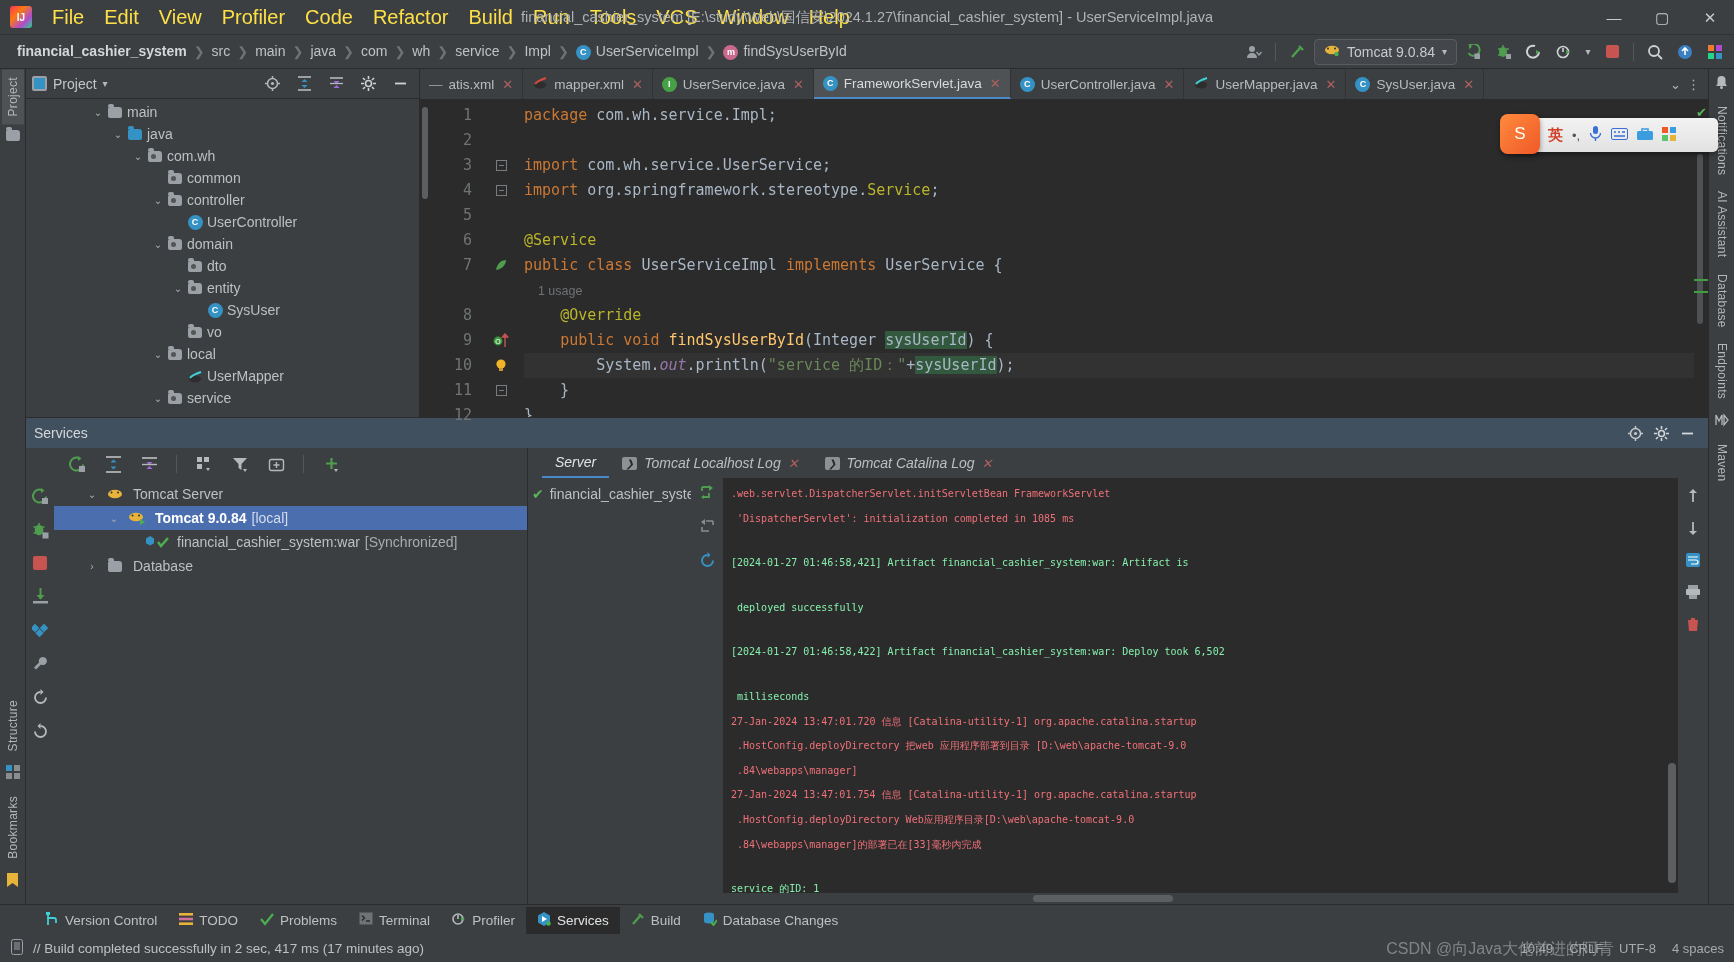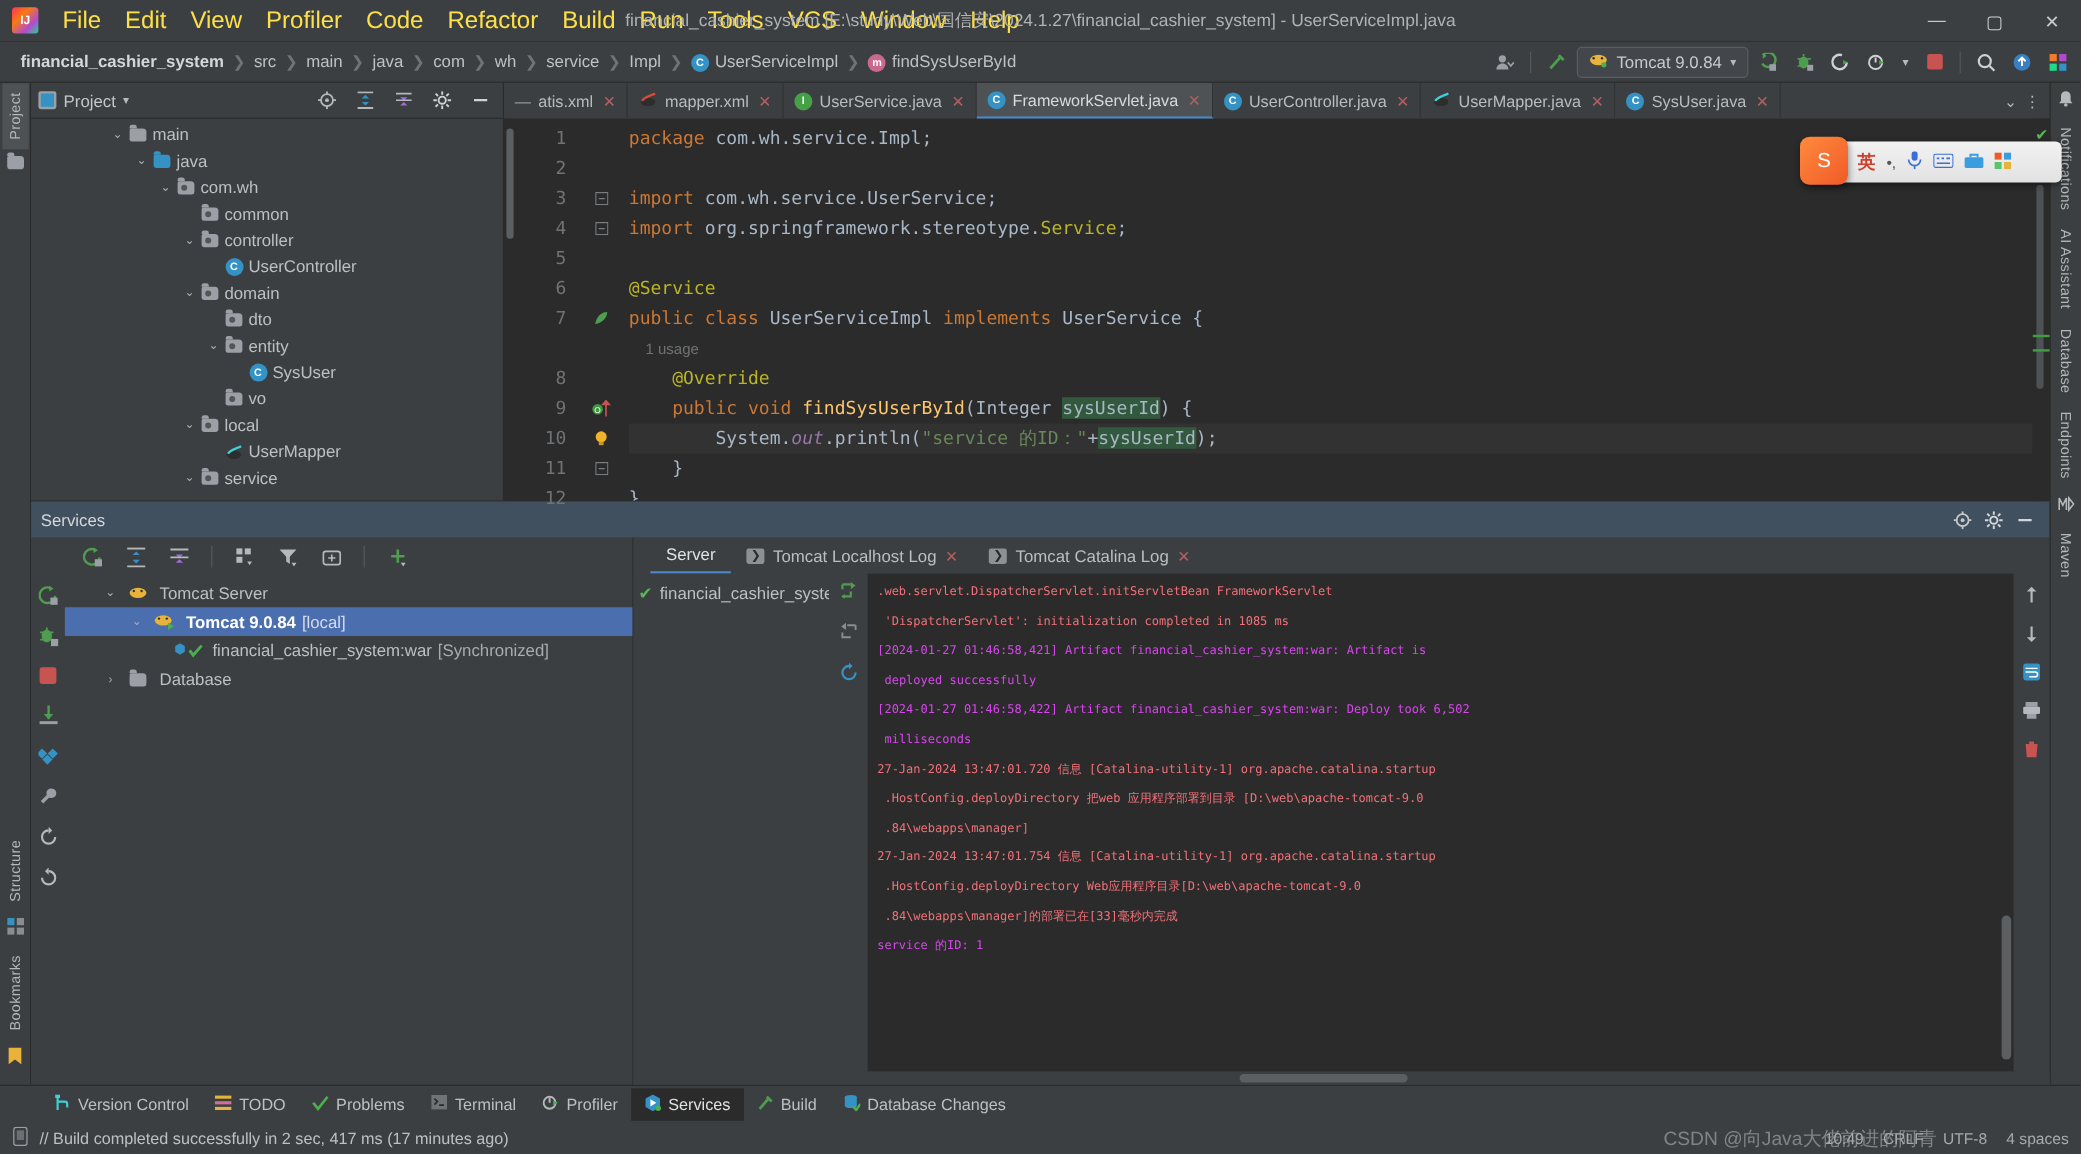--- a/index.html
+++ b/index.html
@@ -170,35 +170,35 @@
   .svc-toolbar { height: 32px; display: flex; align-items: center; gap: 10px; padding: 0 10px; }
   .svc-tree { flex: 1; font-size: 14px; padding-top: 2px; }
   .svc-node { display: flex; align-items: center; height: 24px; padding-left: 8px; white-space: nowrap; }
   .svc-node.selected { background: #4b6eaf; }
   .svc-node.selected .node-label { color: #ffffff; font-weight: bold; }
   .svc-node .dim { color: #a8acae; font-weight: normal; margin-left: 5px; }
   .svc-node.selected .dim { color: #d5dced; }
 
   .svc-right { flex: 1 1 auto; display: flex; flex-direction: column; min-width: 0; background: #3c3f41; }
   .log-tabs { height: 30px; flex: 0 0 30px; display: flex; align-items: stretch; gap: 0; padding-left: 14px; }
-  .ltab { display: flex; align-items: center; gap: 7px; padding: 0 13px; font-size: 14px; color: #bcbfc1; }
+  .ltab { display: flex; align-items: center; gap: 7px; padding: 0 13px; font-size: 14px; color: #bcbfc1; font-style: italic; }
   .ltab.active { color: #e0e3e5; border-bottom: 2px solid #4a88c7; }
   .ltab .x { color: #b06060; font-size: 13px; }
   .run-ico { width: 15px; height: 13px; background: #8d9194; border-radius: 2px; color: #2b2b2b; font-size: 10px; display:flex; align-items:center; justify-content:center; }
   .log-body { flex: 1 1 auto; display: flex; min-height: 0; }
   .log-side { width: 163px; flex: 0 0 163px; background: #3c3f41; padding-top: 6px; font-size: 14px; }
   .log-side .item { display: flex; align-items: center; gap: 6px; padding: 2px 4px; color: #bdc0c2; white-space: nowrap; overflow: hidden; }
   .log-tools { width: 32px; flex: 0 0 32px; background: #3c3f41; display: flex; flex-direction: column; align-items: center; padding-top: 6px; gap: 14px; font-size: 14px; }
   .console {
     flex: 1 1 auto; background: #2b2b2b; font-family: "DejaVu Sans Mono", monospace;
     font-size: 10px; line-height: 24.6px; color: #a9b7c6; padding: 4px 0 0 8px;
     overflow: hidden; white-space: pre-wrap; min-width: 0; position: relative;
   }
   .console .err { color: #f07178; }
-  .console .out { color: #d946ef; }
+  .console .out { color: #86efac; margin-top: 20px; }
   .con-scroll { width: 13px; flex: 0 0 13px; background: #2b2b2b; position: relative; }
   .con-scroll .thumb { position: absolute; right: 2px; bottom: 10px; width: 8px; height: 120px; background: #5c5f61; border-radius: 4px; }
   .hscroll { height: 11px; background: #3c3f41; position: relative; }
   .hscroll .thumb { position: absolute; left: 505px; top: 2px; width: 140px; height: 7px; background: #5c5f61; border-radius: 4px; }
 
   .run-rail { width: 30px; flex: 0 0 30px; background: #3c3f41; display:flex; flex-direction:column; align-items:center; gap: 13px; padding-top: 10px; font-size: 14px; }
 
   
   .toolbar-bottom {
     height: 31px; flex: 0 0 31px; background: #3c3f41; display: flex; align-items: center;

